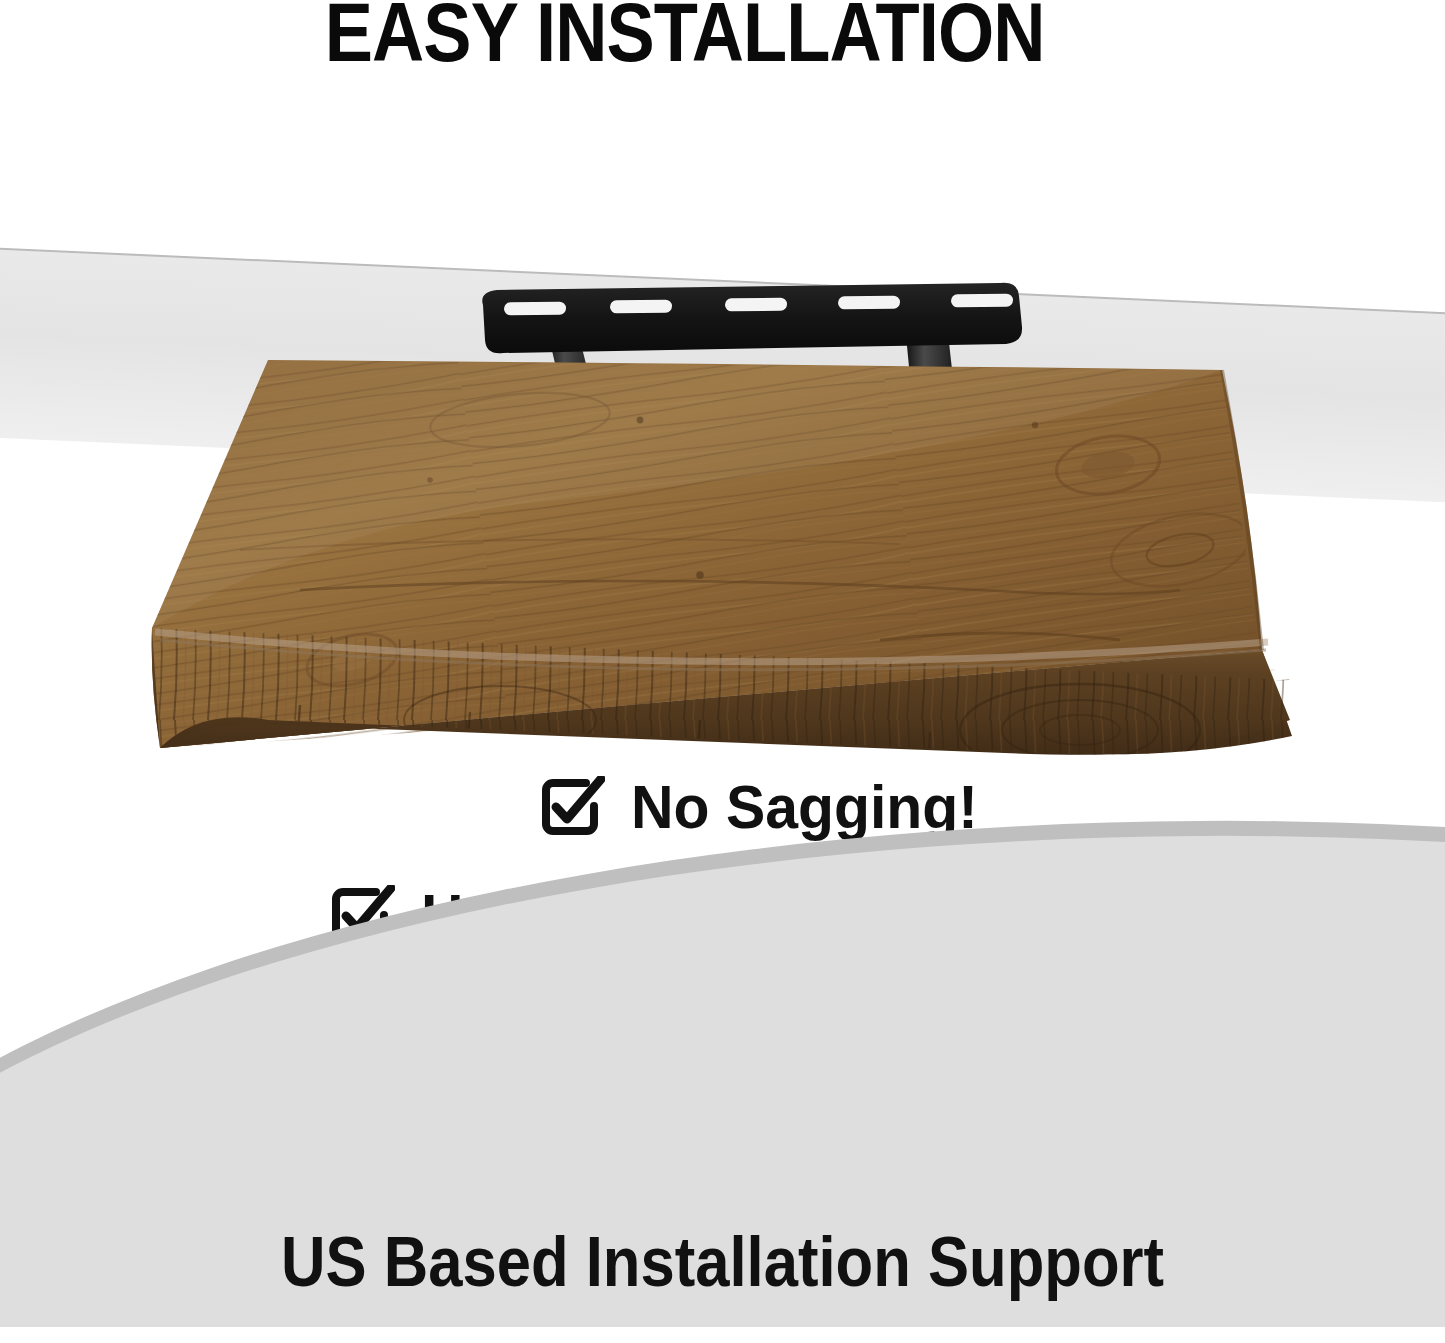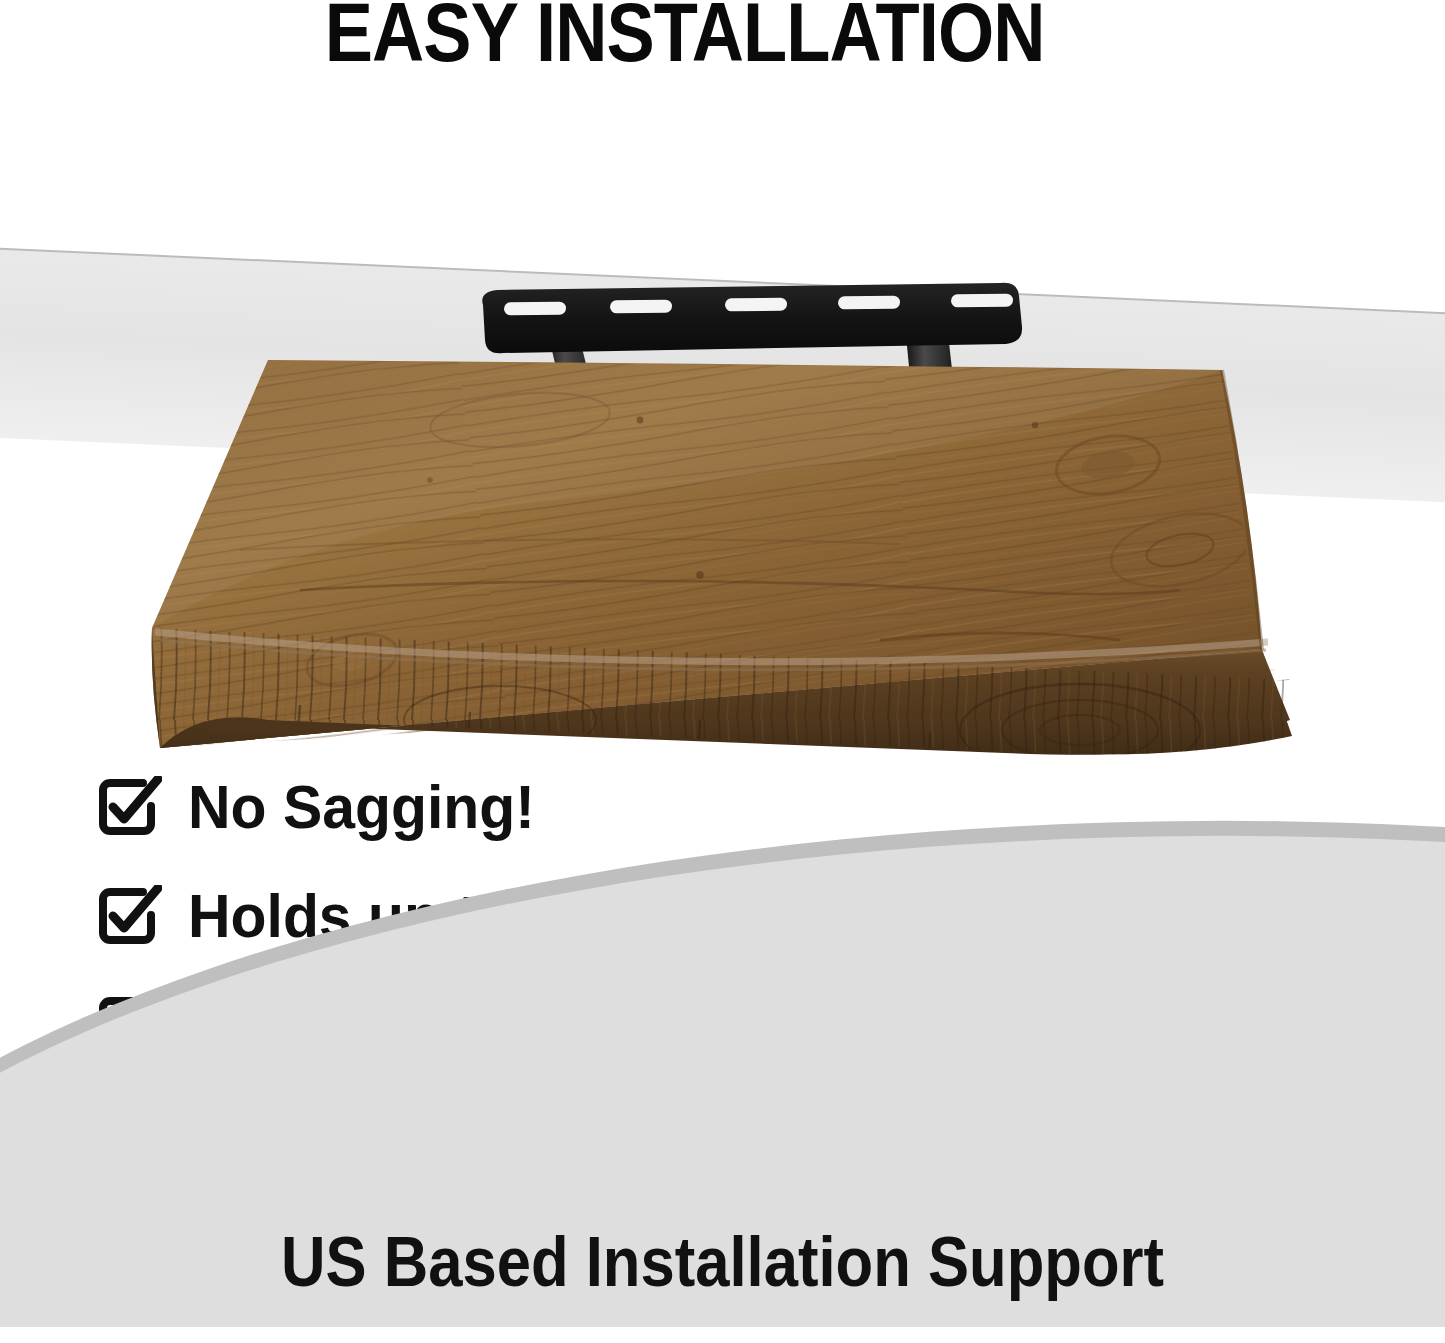--- a/index.html
+++ b/index.html
@@ -65,20 +65,21 @@
   
   .checklist{
     position:absolute;
     left:96px;top:752px;
     width:900px;
   }
   .check-row{
     display:flex;
     align-items:center;
     height:109px;
+    justify-content:flex-end;
   }
   .check-box{
     width:66px;height:62px;
     flex:0 0 66px;
     margin-right:26px;
   }
   .check-label{
     font-family:"Liberation Sans",sans-serif;
     font-weight:700;
     font-size:62px;

